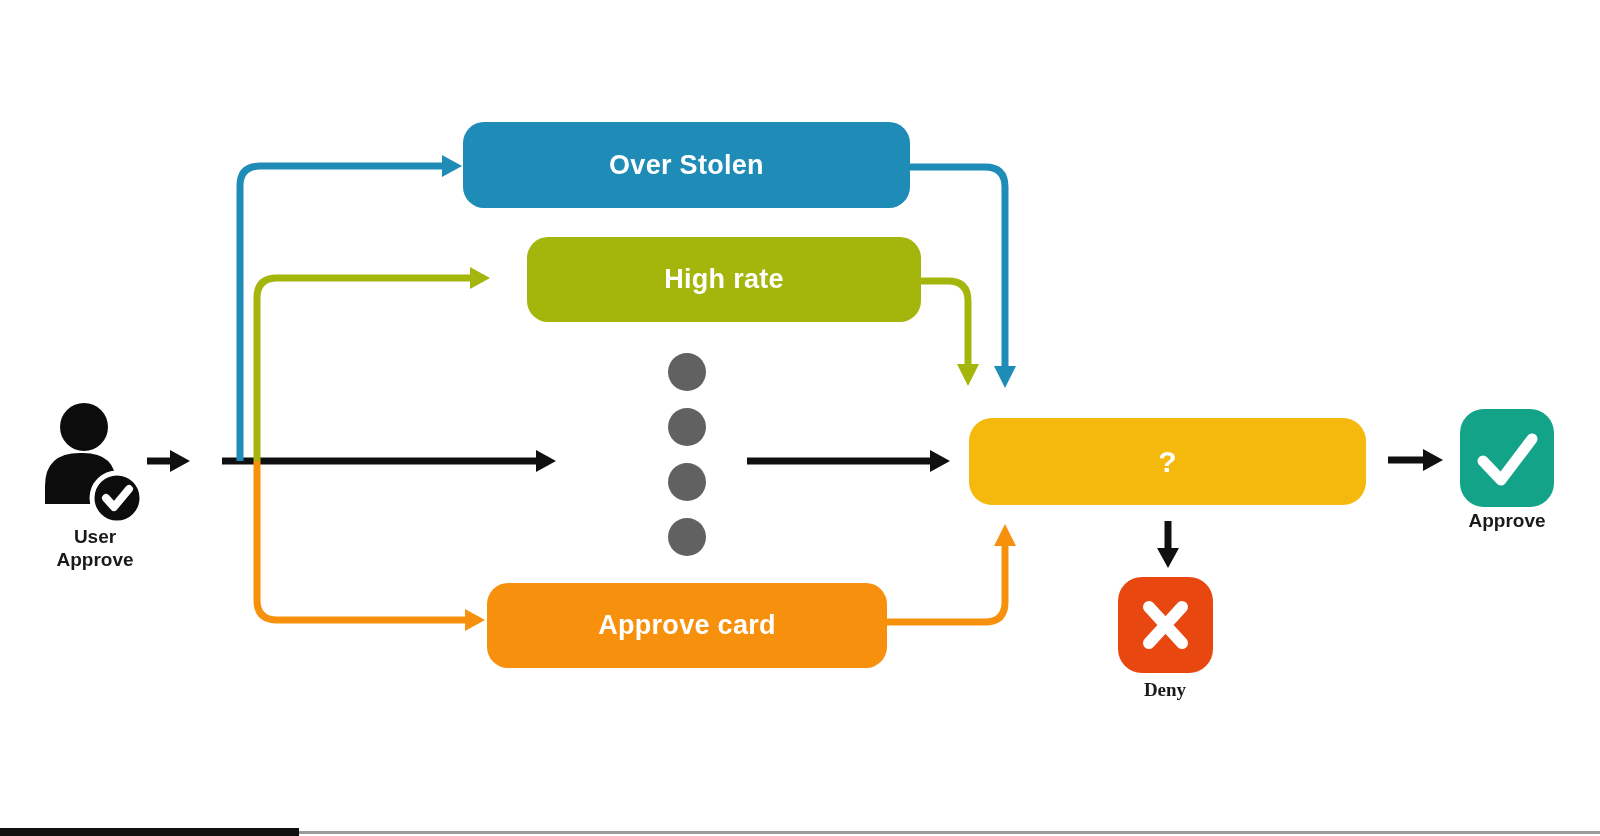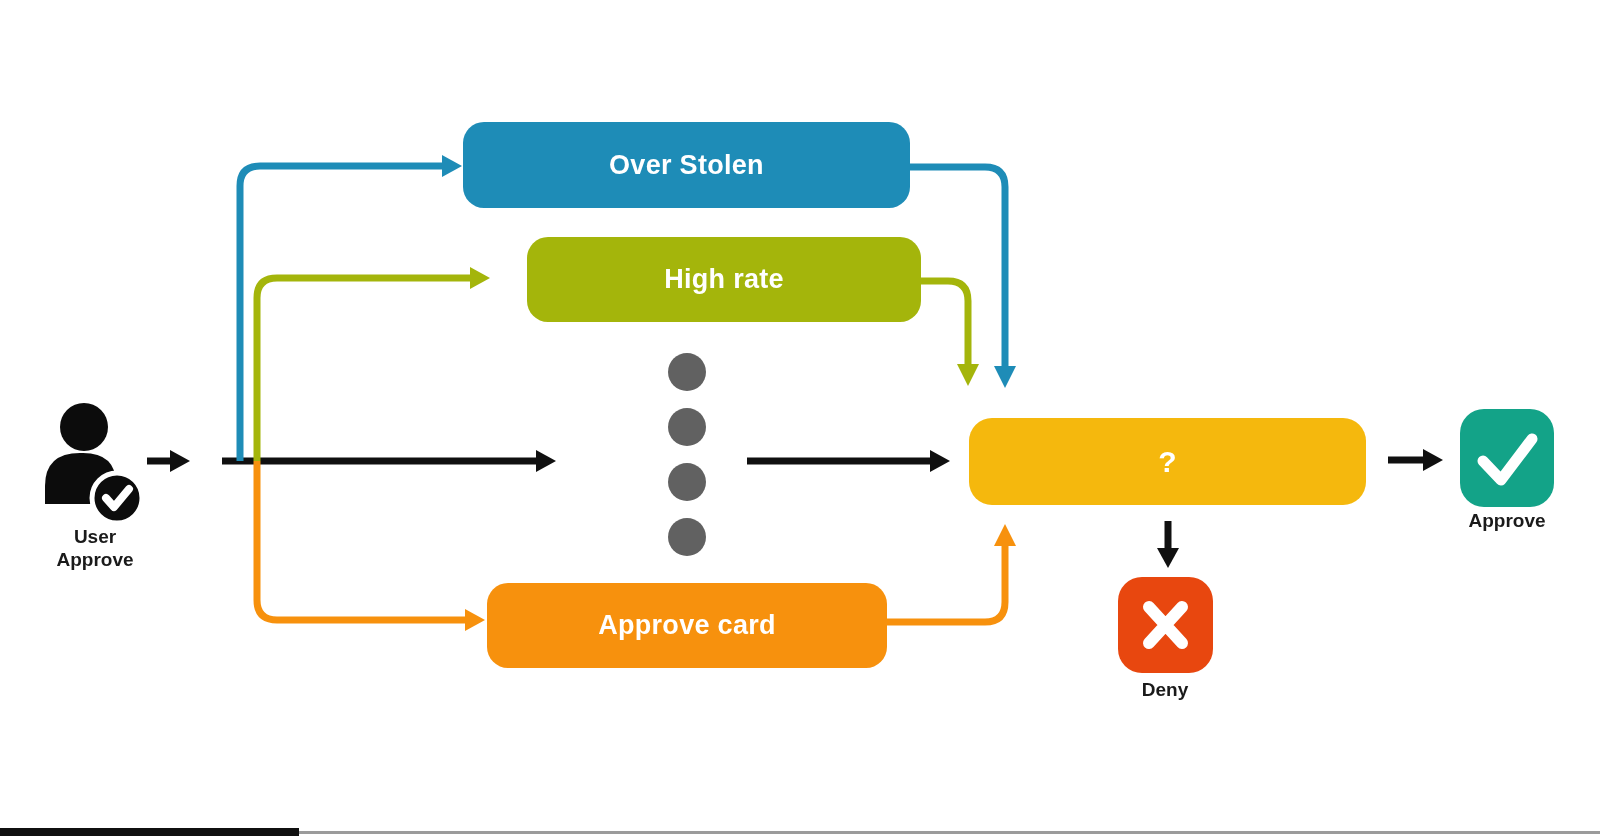--- a/index.html
+++ b/index.html
@@ -145,18 +145,18 @@
       <polyline points="23,52 41,71 72,30" fill="none" stroke="#ffffff" stroke-width="11" stroke-linecap="round" stroke-linejoin="round"></polyline>
     </svg>
   </div>
   <div class="caption" style="left:1442px;top:509px;width:130px;text-align:center;">Approve</div>
 
   <div class="badge red" style="left:1118px;top:577px;width:95px;height:96px;">
     <svg width="95" height="96" viewBox="0 0 95 96">
       <path d="M31,30 L64,66 M64,30 L31,66" fill="none" stroke="#ffffff" stroke-width="12" stroke-linecap="round"></path>
     </svg>
   </div>
-  <div class="caption" style="left:1105px;top:678px;width:120px;">Deny</div>
+  <div class="caption" style="left:1105px;top:678px;width:120px;font-family:Liberation Serif, serif;">Deny</div>
 
   <div class="bar-track"></div>
   <div class="bar-fill"></div>
 
 </div>
 
 </body></html>

